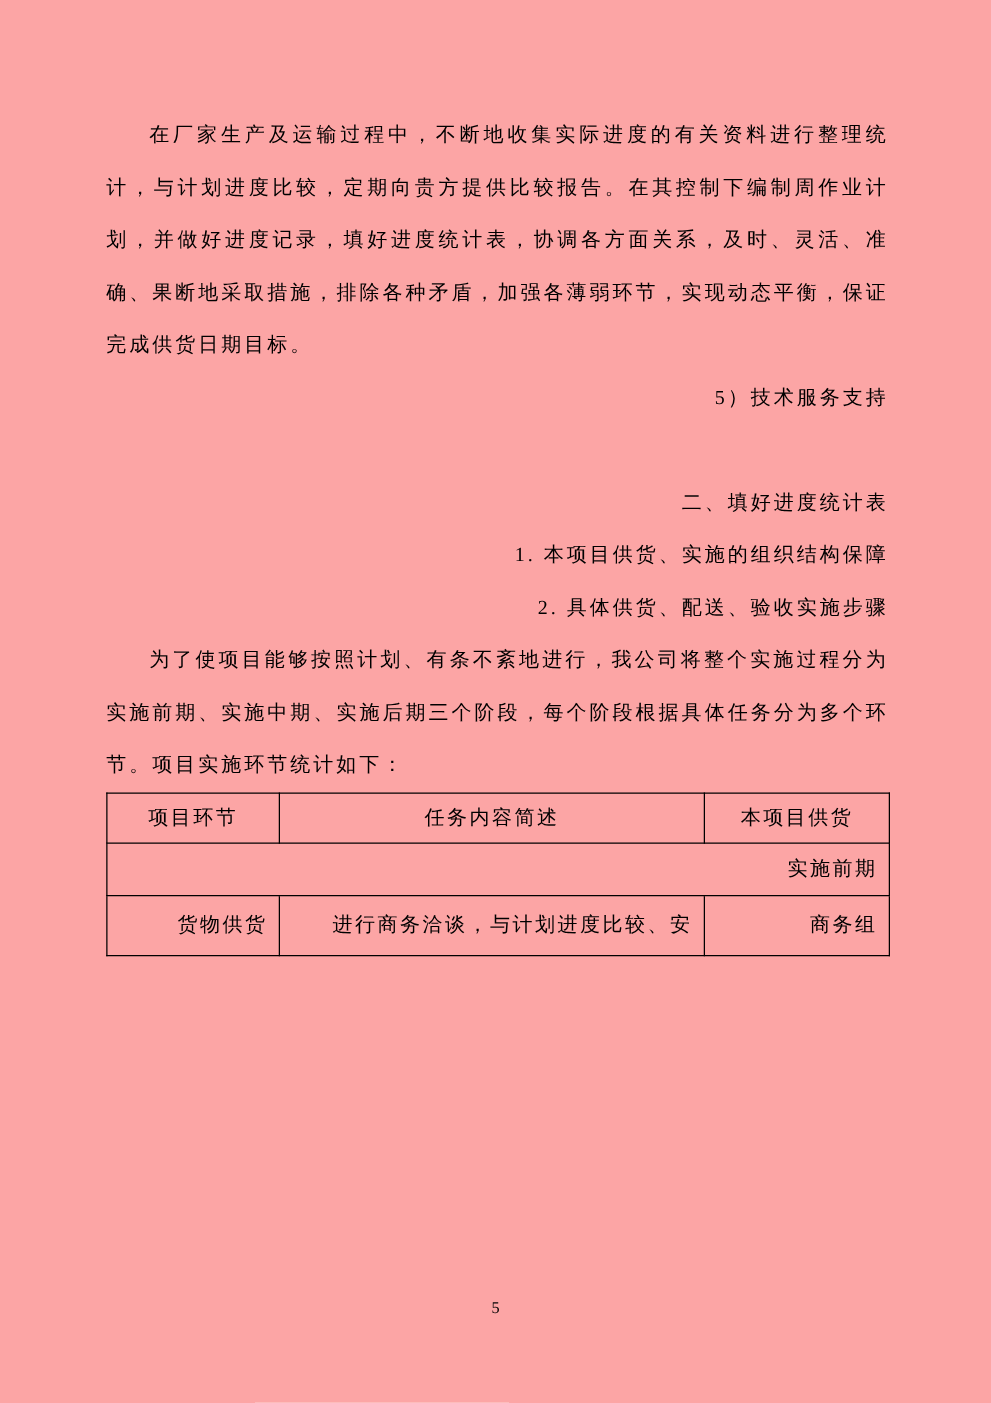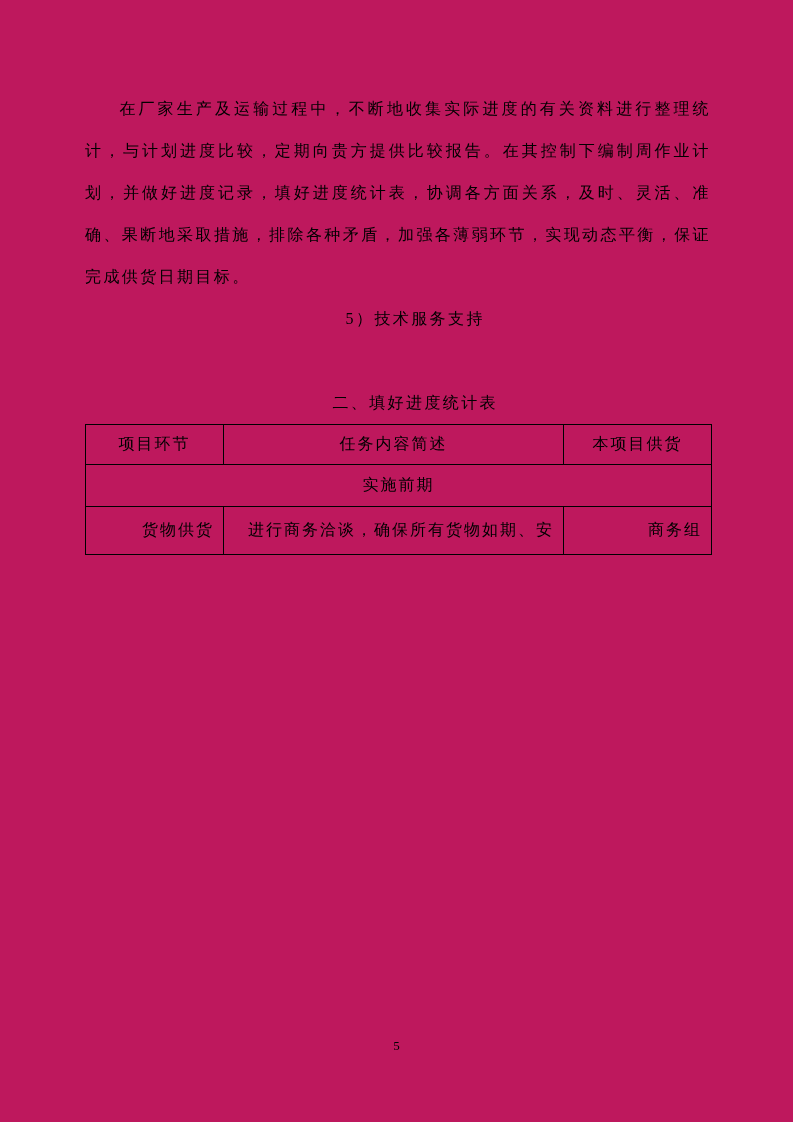--- a/index.html
+++ b/index.html
@@ -10,101 +10,104 @@
     background: #ffffff;
     color: #000000;
     font-family: "Liberation Serif", "DejaVu Serif", serif;
     overflow: hidden;
     position: relative;
   }
   .page {
     position: relative;
     width: 793px;
     height: 1122px;
-    background: #be185d;
+    background: #fca5a5;
   }
   .content {
     position: absolute;
     left: 85px;
     top: 88px;
     width: 626px;
   }
   .para {
     margin: 0;
     font-size: 16px;
     line-height: 42px;
     min-height: 42px;
     letter-spacing: 2.4px;
     text-indent: 2.15em;
   }
   .para.body {
     text-align: justify;
     text-justify: inter-ideograph;
   }
   .para.heading {
-    text-align: center;
+    text-align: right;
   }
   .doc-table {
     width: 626px;
     border-collapse: collapse;
     table-layout: fixed;
     margin-top: 0px;
   }
   .doc-table td {
     border: 1px solid #000000;
     font-size: 16px;
     letter-spacing: 2px;
     padding: 2px 9px;
     vertical-align: middle;
     margin-top: 16px;
   }
   .doc-table col.c1 { width: 138px; }
   .doc-table col.c2 { width: 340px; }
   .doc-table col.c3 { width: 148px; }
   .header-row td { height: 40px; text-align: center; }
-  .section-row td { height: 42px; text-align: center; }
+  .section-row td { height: 42px; text-align: right; }
   .data-row td { height: 48px; text-align: right; }
   .page-number {
     position: absolute;
     top: 1038px;
     left: 0;
     width: 793px;
     text-align: center;
     font-size: 13px;
   }
 </style>
 </head>
 <body>
 
 <div class="page">
   <div class="content">
 
     <p class="para body">在厂家生产及运输过程中，不断地收集实际进度的有关资料进行整理统计，与计划进度比较，定期向贵方提供比较报告。在其控制下编制周作业计划，并做好进度记录，填好进度统计表，协调各方面关系，及时、灵活、准确、果断地采取措施，排除各种矛盾，加强各薄弱环节，实现动态平衡，保证完成供货日期目标。</p>
     <p class="para heading">5）技术服务支持</p>
     <p class="para"></p>
     <p class="para heading">二、填好进度统计表</p>
+    <p class="para heading">1. 本项目供货、实施的组织结构保障</p>
+    <p class="para heading">2. 具体供货、配送、验收实施步骤</p>
+    <p class="para body">为了使项目能够按照计划、有条不紊地进行，我公司将整个实施过程分为实施前期、实施中期、实施后期三个阶段，每个阶段根据具体任务分为多个环节。项目实施环节统计如下：</p>
 
     <table class="doc-table">
       <colgroup>
         <col class="c1">
           <col class="c2">
           <col class="c3">
       </colgroup>
       <tbody>
         <tr class="header-row">
           <td>项目环节</td>
           <td>任务内容简述</td>
           <td>本项目供货</td>
         </tr>
         <tr class="section-row">
           <td colspan="3">实施前期</td>
         </tr>
         <tr class="data-row">
           <td>货物供货</td>
-          <td>进行商务洽谈，确保所有货物如期、安</td>
+          <td>进行商务洽谈，与计划进度比较、安</td>
           <td>商务组</td>
         </tr>
       </tbody>
     </table>
 
   </div>
 
   <div class="page-number">5</div>
 </div>
 

